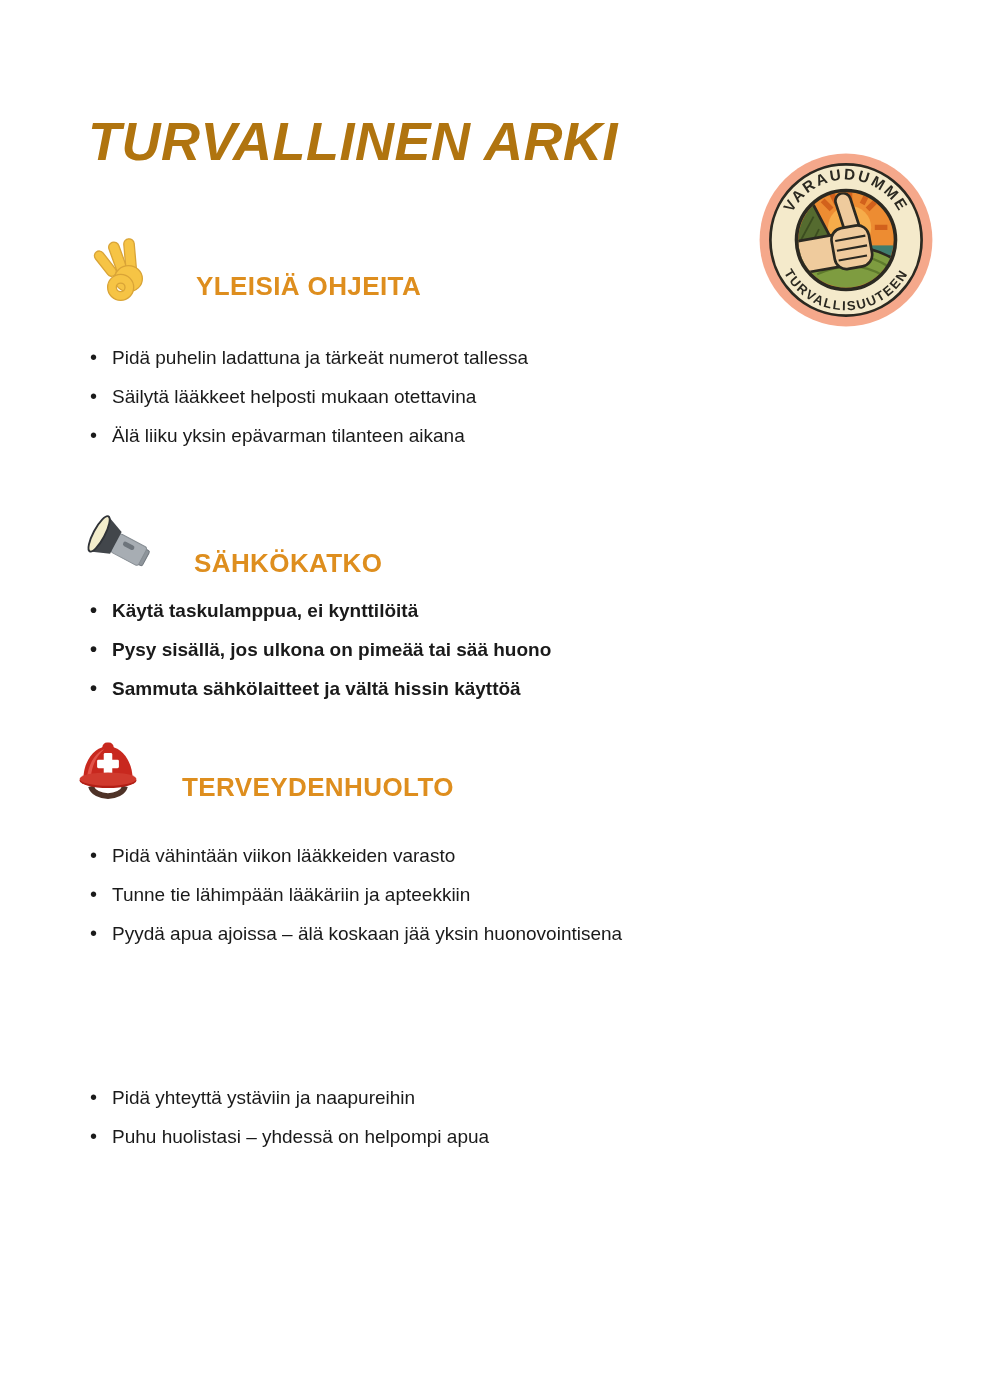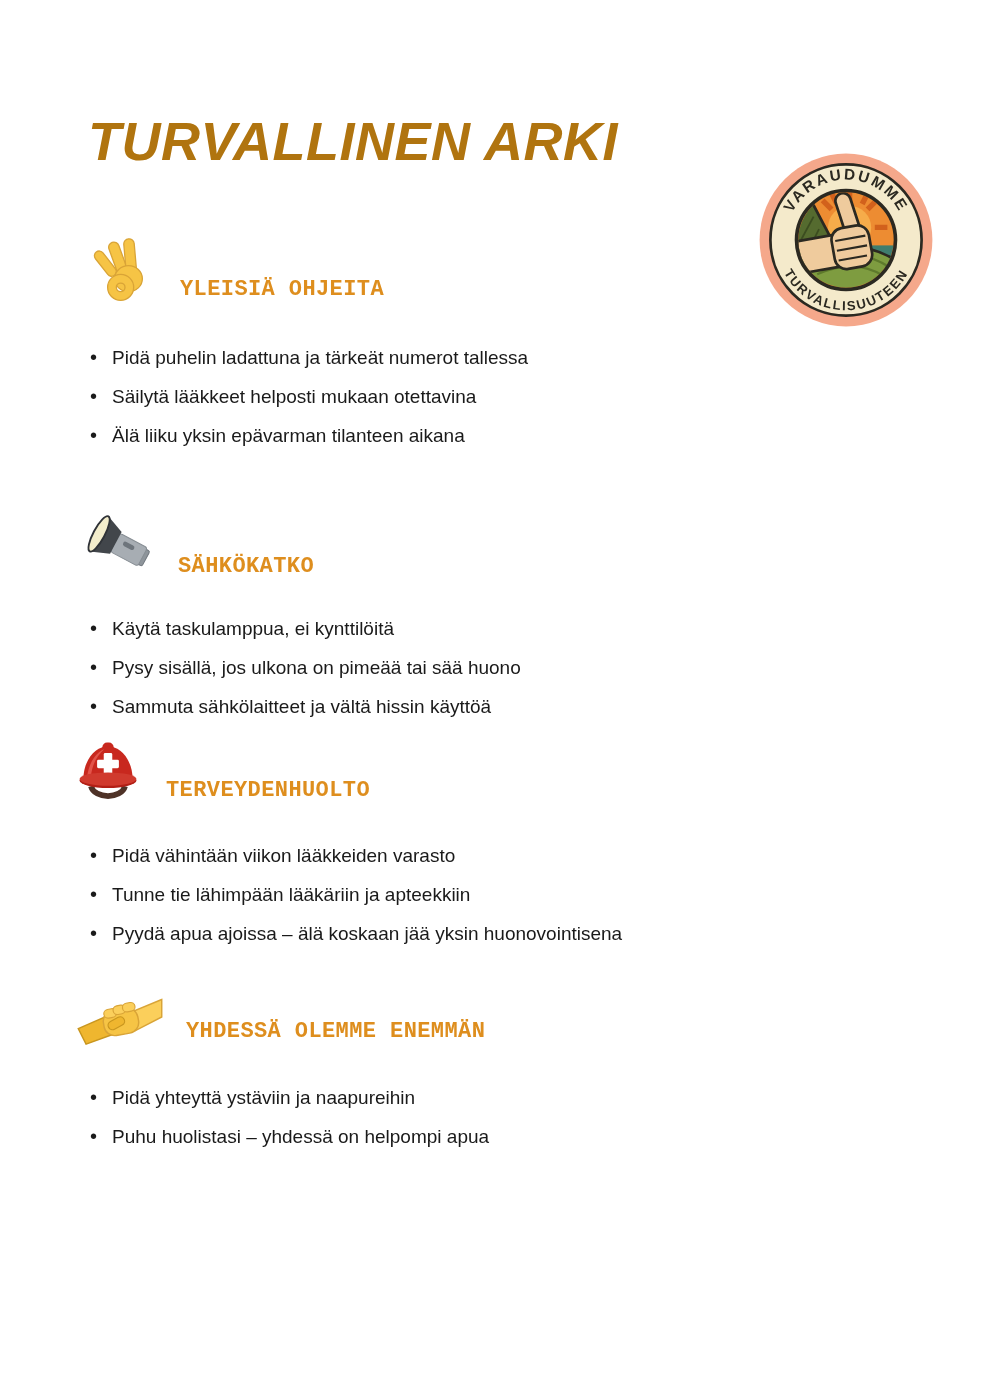--- a/index.html
+++ b/index.html
@@ -11,30 +11,30 @@
     position:absolute; left:88px; top:110px; margin:0;
     font-size:54px; font-weight:bold; font-style:italic;
     color:#B0740F; letter-spacing:0.5px; white-space:nowrap;
   }
   .badge { position:absolute; left:756px; top:150px; width:180px; height:180px; }
   .badge svg { display:block; }
 
   .sec-head { position:absolute; display:flex; align-items:flex-end; gap:22px; }
   .sec-head .icon-box { flex:0 0 auto; }
   .sec-title {
-    margin:0 0 10px 0; font-size:22px; font-weight:bold;
-    color:#DE8E1E; letter-spacing:0.4px; white-space:nowrap;font-family:Liberation Mono, monospace;
+    margin:0 0 10px 16px; font-size:26px; font-weight:bold;
+    color:#DE8E1E; letter-spacing:0.4px; white-space:nowrap;
   }
   #head-1 { left:92px; top:232px; }
   #head-2 { left:84px; top:505px; }
   #head-3 { left:72px; top:733px; }
   #head-4 { left:76px; top:984px; }
 
   ul.list { position:absolute; left:88px; list-style:none; margin:0; padding:0; }
-  #list-1 { top:338px; } #list-2 { top:609px; }
+  #list-1 { top:338px; } #list-2 { top:591px;font-weight:bold; }
   #list-3 { top:836px; } #list-4 { top:1078px; }
   ul.list li {
     position:relative; padding-left:24px;
     font-size:19px; line-height:39px; color:#1A1A1A; white-space:nowrap;
   }
   ul.list li::before {
     content:"\2022"; position:absolute; left:2px; top:0;
     font-size:20px; color:#1A1A1A;
   }
   .arc-text { font-family:"Liberation Sans", sans-serif; font-weight:bold; fill:#2B2921; }
@@ -157,34 +157,18 @@
       </svg>
     </span>
     <h2 class="sec-title">TERVEYDENHUOLTO</h2>
   </div>
   <ul class="list" id="list-3">
     <li>Pidä vähintään viikon lääkkeiden varasto</li>
     <li>Tunne tie lähimpään lääkäriin ja apteekkiin</li>
     <li>Pyydä apua ajoissa – älä koskaan jää yksin huonovointisena</li>
   </ul>
 
-  <div class="sec-head" id="head-4">
-    <span class="icon-box">
-      <svg width="88" height="66" viewBox="0 0 90 68">
-        <polygon points="88,16 54,30 61,48 88,34" fill="#FBCF5B" stroke="#D9A437" stroke-width="1.5"></polygon>
-        <polygon points="2,46 34,32 43,50 10,62" fill="#EFB62F" stroke="#C9961F" stroke-width="1.5"></polygon>
-        <rect x="28" y="26" width="36" height="26" rx="11" fill="#F6C445" stroke="#D9A437" stroke-width="1.5" transform="rotate(-10 46 39)"></rect>
-        <g fill="#FBCF5B" stroke="#D9A437" stroke-width="1.2" transform="rotate(-10 46 39)">
-          <rect x="30" y="24" width="13" height="9" rx="4.5"></rect>
-          <rect x="40" y="22" width="13" height="9" rx="4.5"></rect>
-          <rect x="50" y="21" width="13" height="9" rx="4.5"></rect>
-        </g>
-        <rect x="32" y="36" width="18" height="9" rx="4.5" fill="#EFB62F" stroke="#C9961F" stroke-width="1.2" transform="rotate(-28 41 40)"></rect>
-      </svg>
-    </span>
-    <h2 class="sec-title">YHDESSÄ OLEMME ENEMMÄN</h2>
-  </div>
   <ul class="list" id="list-4">
     <li>Pidä yhteyttä ystäviin ja naapureihin</li>
     <li>Puhu huolistasi – yhdessä on helpompi apua</li>
   </ul>
 
 </div>
 
 </body></html>

